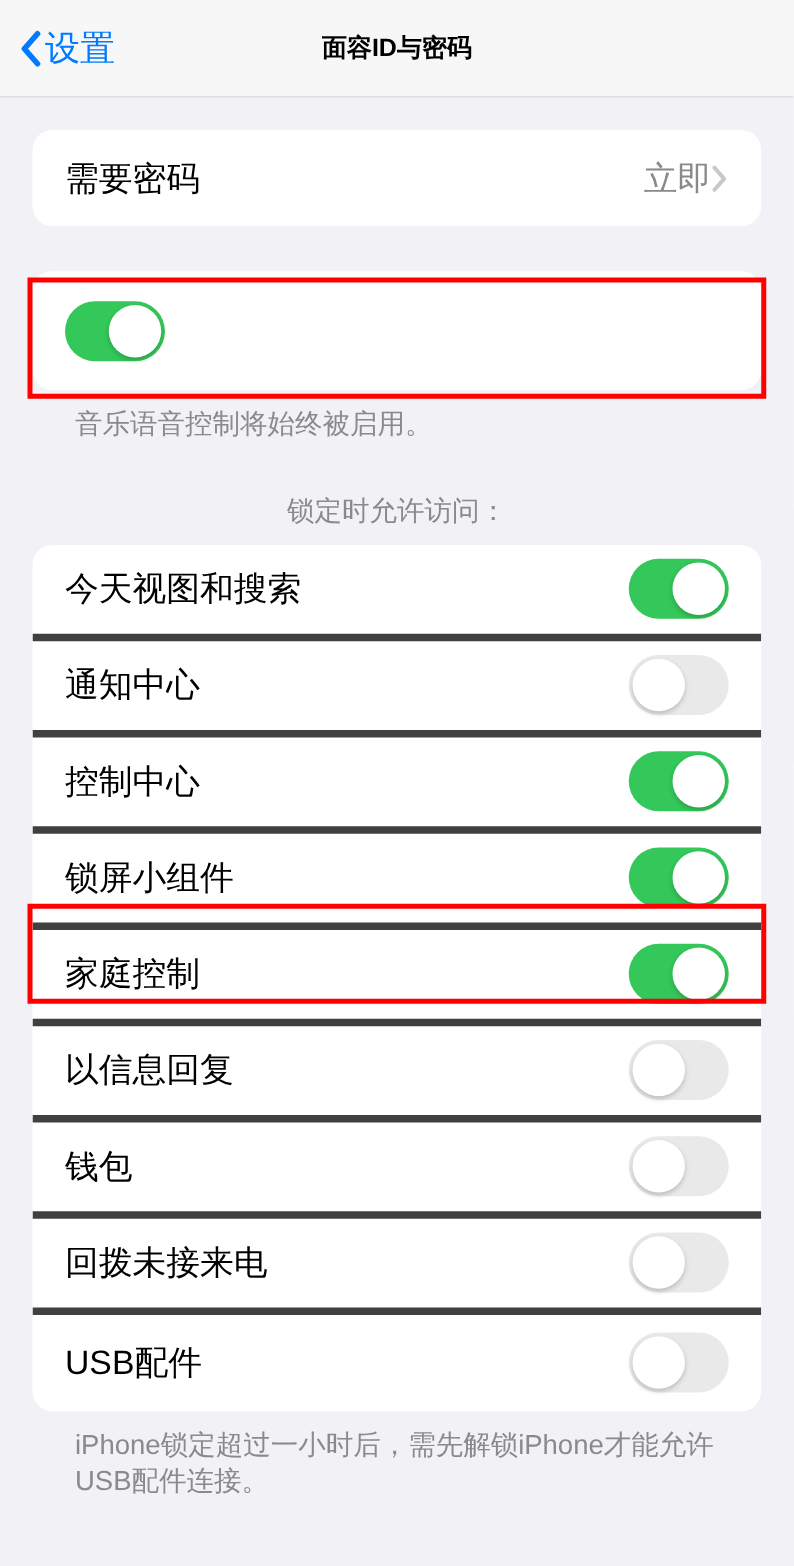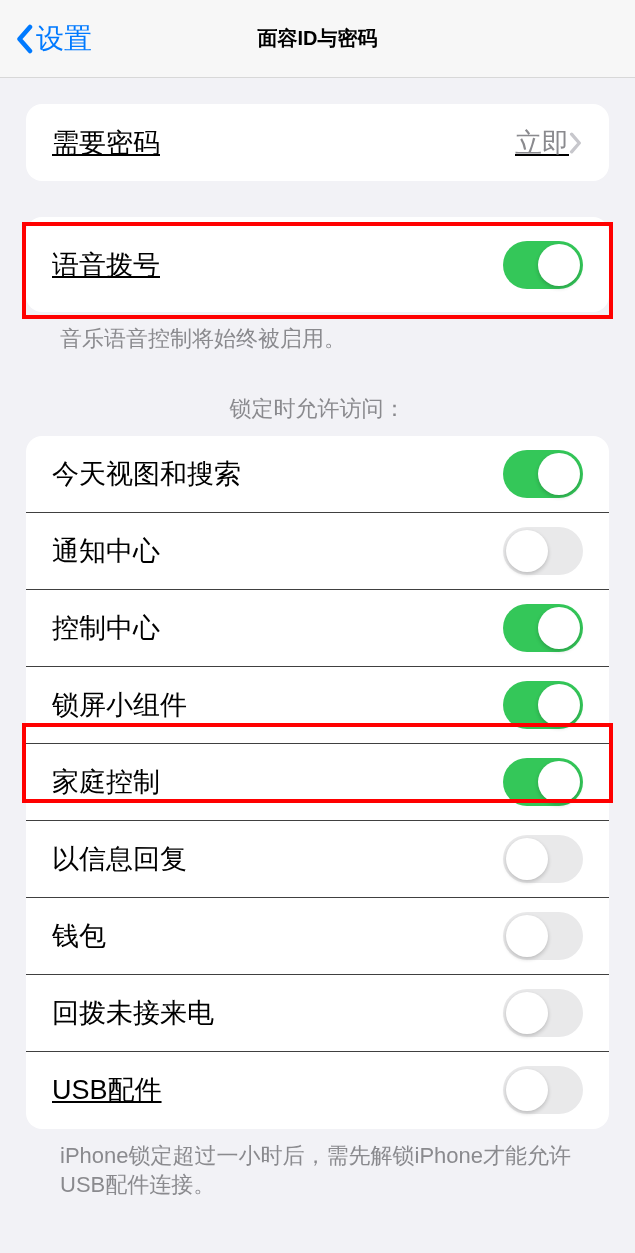--- a/index.html
+++ b/index.html
@@ -52,26 +52,25 @@
       margin: 0 26px;
       border-radius: 16px;
       overflow: hidden;
     }
     .row {
       display: flex;
       align-items: center;
       justify-content: space-between;
       padding: 0 26px;
       height: 77px;
-      border-bottom: 1px solid #404040;
+      border-bottom: 6px solid #404040;
       position: relative;
     }
     .row:last-child {
       border-bottom: none;
-      text-decoration: underline;
     }
     .row-label {
       font-size: 27px;
       color: #000;
     }
     .row-value {
       display: flex;
       align-items: center;
     }
     .row-detail {
@@ -169,21 +168,20 @@
           <path d="M2 2 L9 10 L2 18" stroke="#c7c7cc" stroke-width="3" fill="none" stroke-linecap="round" stroke-linejoin="round"></path>
         </svg>
       </div>
     </div>
   </div>
 
   <div class="spacer"></div>
 
   <div class="group">
     <div class="row" style="height:95px;">
-      <span class="row-label">语音拨号</span>
       <div class="toggle toggle-on">
         <div class="toggle-knob"></div>
       </div>
     </div>
   </div>
   <div class="footnote">音乐语音控制将始终被启用。</div>
 
   <div class="section-header">锁定时允许访问：</div>
 
   <div class="group">

